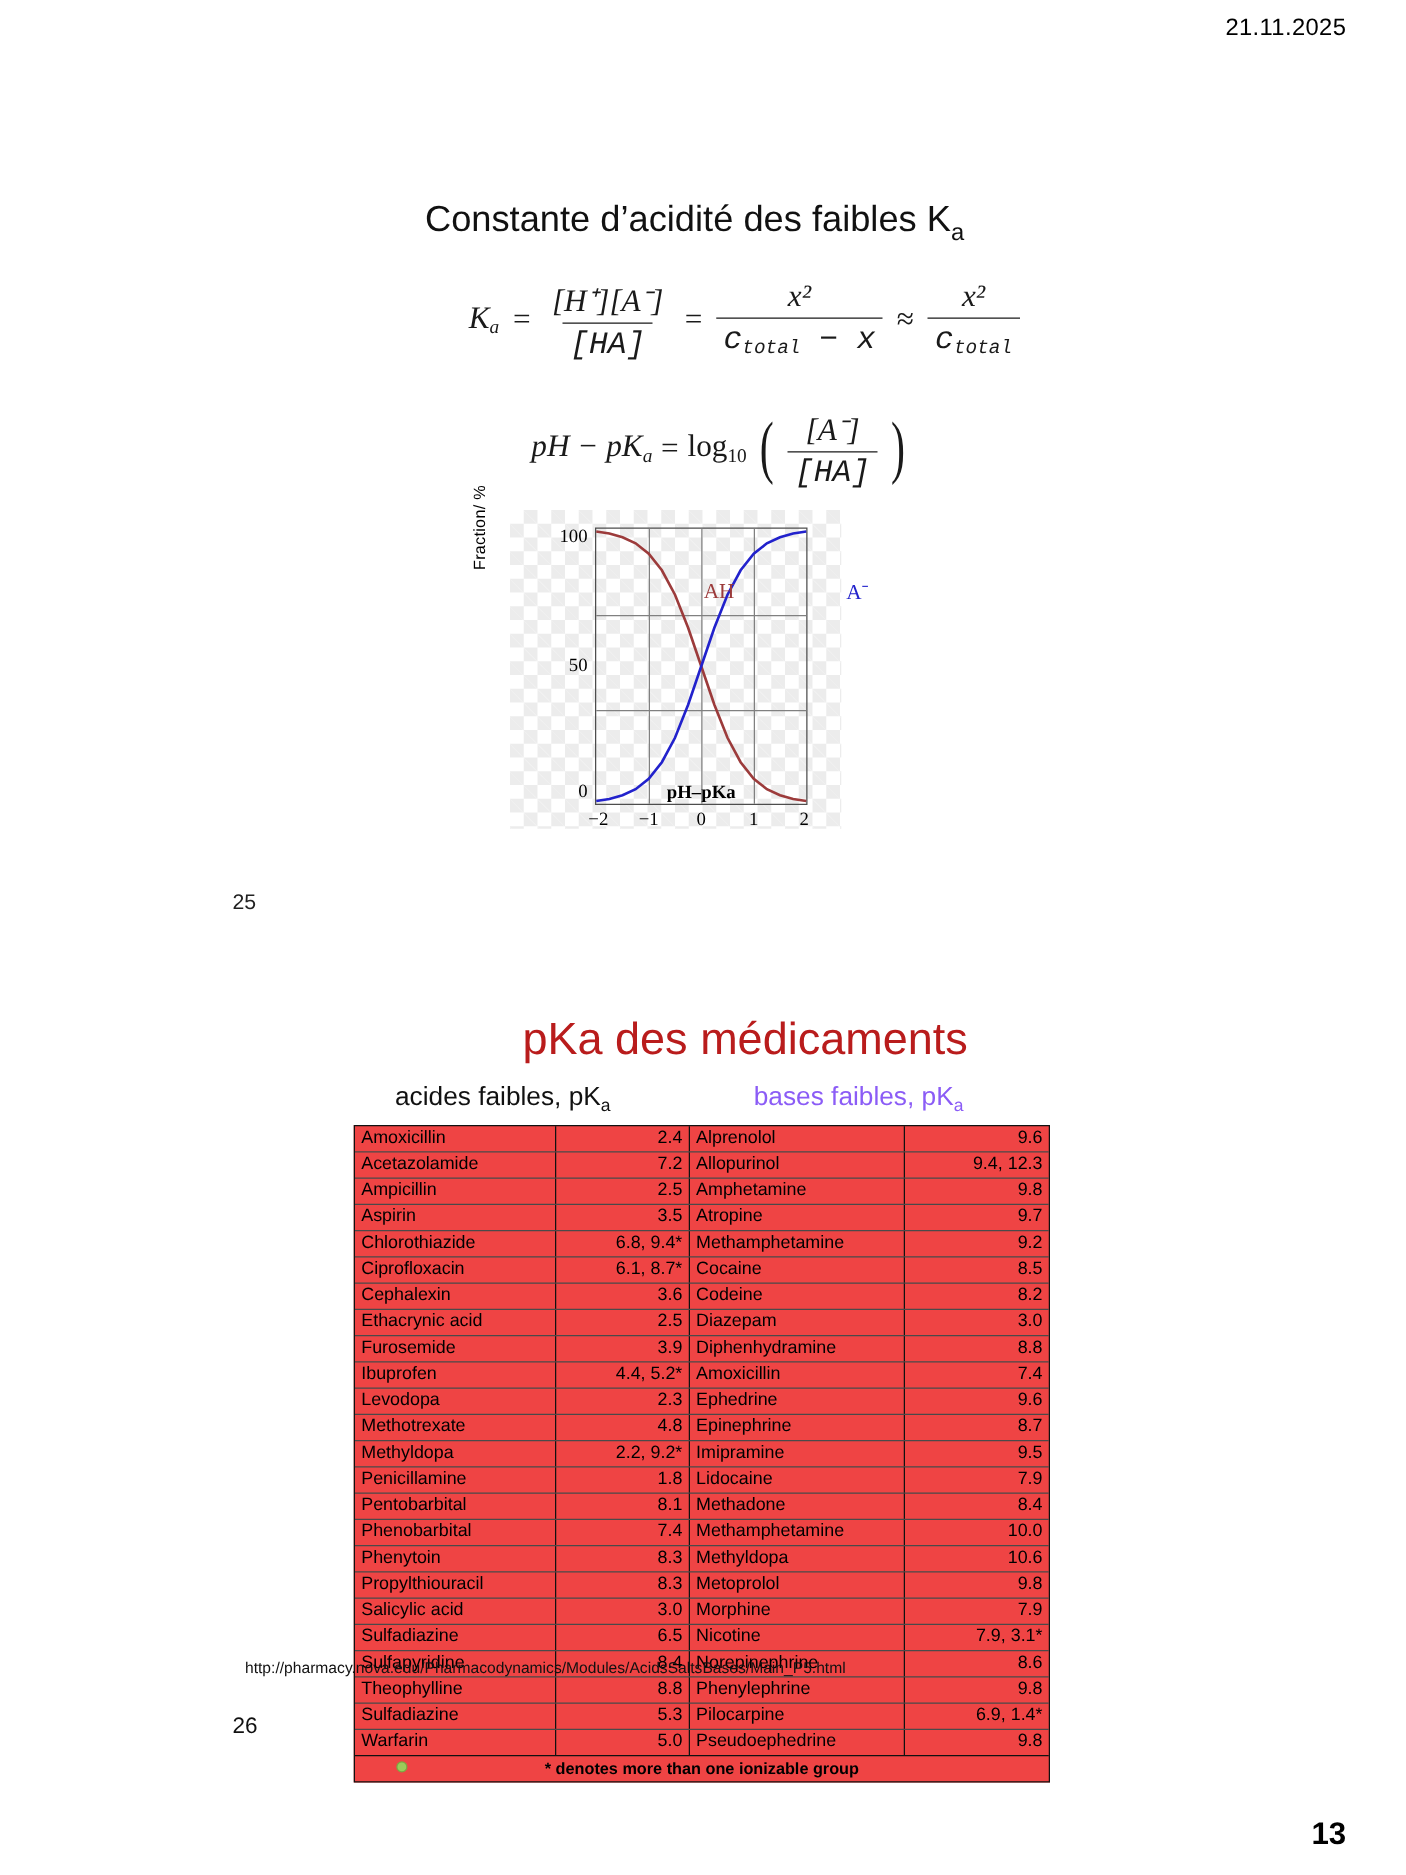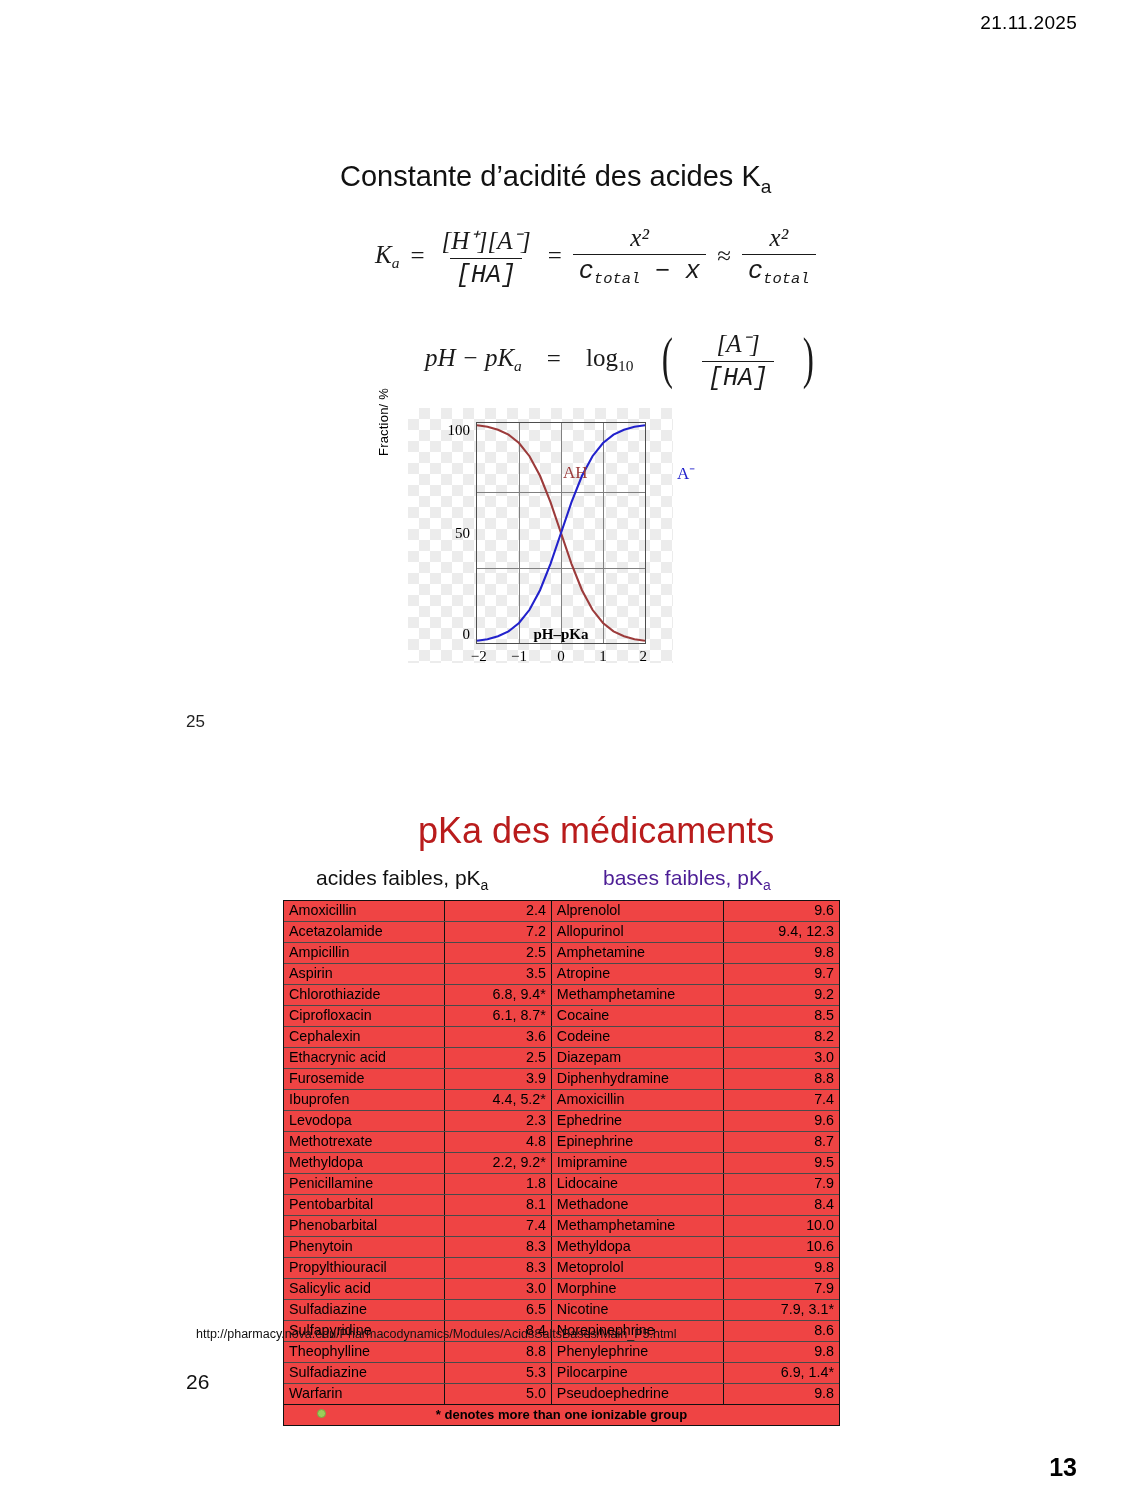--- a/index.html
+++ b/index.html
@@ -32,21 +32,21 @@
     position:absolute; left:375px; top:222px;
     font-family:"Liberation Serif", serif;
     font-size:25px;
     display:flex; align-items:center; gap:11px;
     color:#1a1a1a;
   }
   .formula2 {
     position:absolute; left:425px; top:325px;
     font-family:"Liberation Serif", serif;
     font-size:25px;
-    display:flex; align-items:center; gap:25px;
+    display:flex; align-items:center; gap:7px;
     color:#1a1a1a;
   }
   .italic { font-style:italic; }
   .frac { display:inline-flex; flex-direction:column; align-items:center; vertical-align:middle; }
   .frac .num { padding:0 6px 2px 6px; }
   .frac .den { padding:2px 6px 0 6px; border-top:1.3px solid #1a1a1a;font-family:Liberation Mono, monospace; }
   .sb { font-size:0.62em; vertical-align:-0.3em; font-style:italic; }
   .bigparen {
     font-size:56px; line-height:0.6; font-family:"Liberation Serif", serif;
     display:inline-block; transform:scaleX(0.6);
@@ -108,21 +108,21 @@
   .slide2-title {
     position:absolute; left:418px; top:810px;
     font-size:36px; color:#b91c1c;
   }
   .sub-acids {
     position:absolute; left:316px; top:866px;
     font-size:21px; color:#111;
   }
   .sub-bases {
     position:absolute; left:603px; top:866px;
-    font-size:21px; color:#4c1d95;
+    font-size:21px; color:#8b5cf6;
   }
   .sub-acids sub, .sub-bases sub { font-size:14px; vertical-align:-0.35em; }
 
   .table-box {
     position:absolute; left:283px; top:900px;
     width:557px;
     border:1.4px solid #111;
     background:#ef4444;
     box-sizing:border-box;
   }
@@ -155,30 +155,30 @@
     position:absolute; left:33px; top:4px;
     width:7px; height:7px; border-radius:50%;
     background:#9ccc5a; border:1px solid #7aa840;
   }
   .source-url {
     position:absolute; left:196px; top:1327px;
     font-size:12.5px; color:#111;
   }
   .slide2-num {
     position:absolute; left:186px; top:1370px;
-    font-size:21px; color:#111;
+    font-size:18px; color:#111;
   }
 </style>
 </head>
 <body>
 
 <div class="page-date">21.11.2025</div>
 
 <div class="slide1-title">
-  <span>Constante d’acidité des acides K</span><sub>a</sub>
+  <span>Constante d’acidité des faibles K</span><sub>a</sub>
 </div>
 
 <div class="formula1">
   <span class="italic"><span>K</span><span class="sb">a</span></span>
   <span>=</span>
   <span class="frac">
     <span class="num italic">[H⁺][A⁻]</span>
     <span class="den italic">[HA]</span>
   </span>
   <span>=</span>

